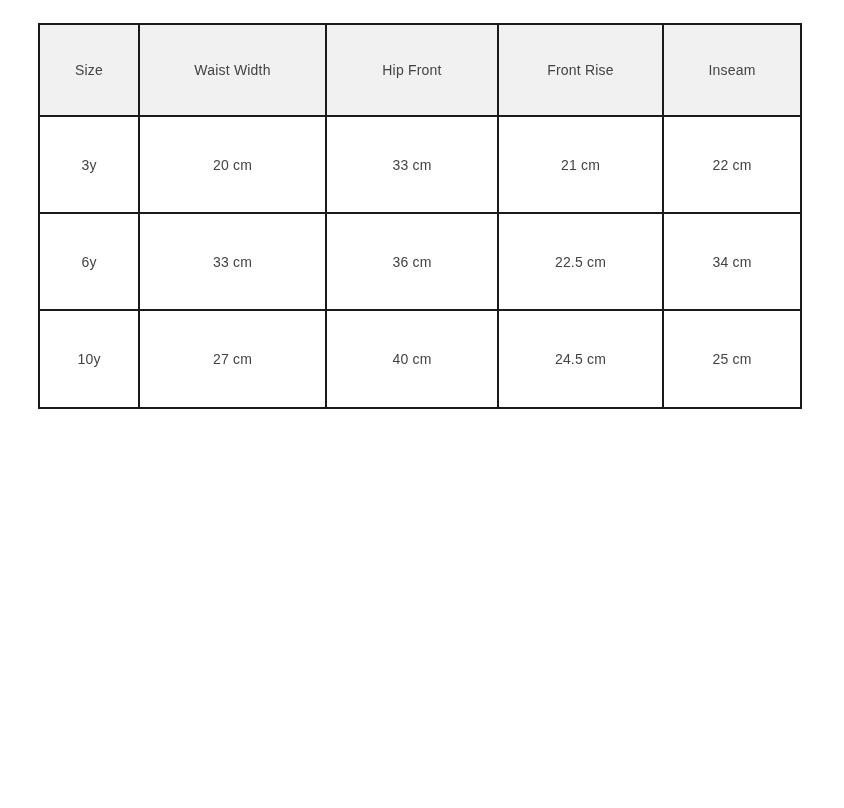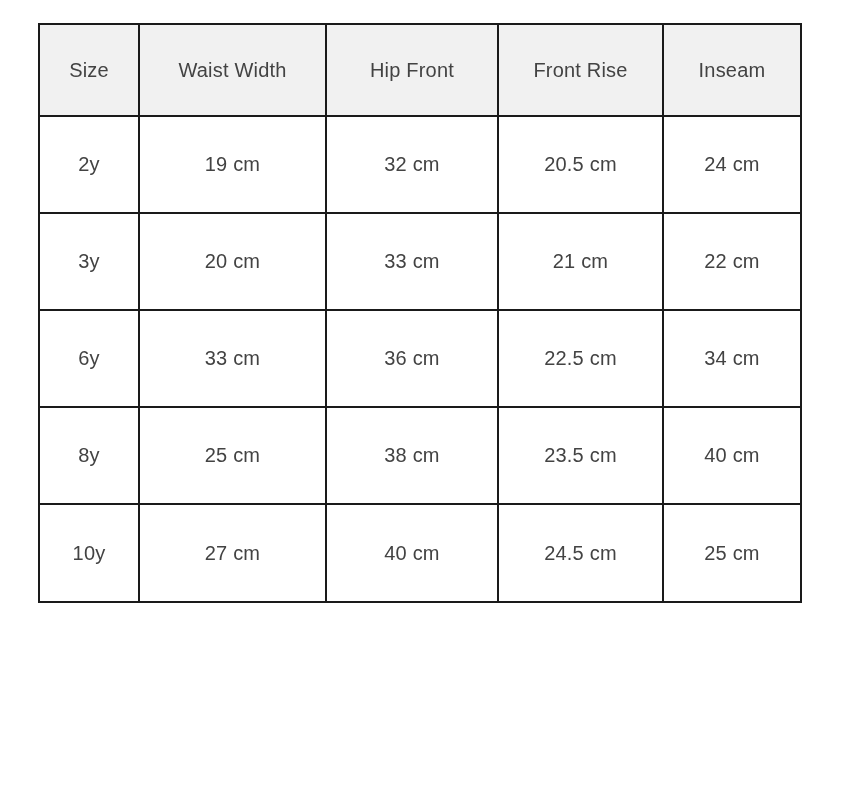--- a/index.html
+++ b/index.html
@@ -35,21 +35,21 @@
   table.size-chart col.c-front     { width: 165px; }
   table.size-chart col.c-inseam    { width: 138px; }
 
   table.size-chart th,
   table.size-chart td {
     border: 2px solid #1a1a1a;
     text-align: center;
     vertical-align: middle;
     color: #434343;
     font-weight: normal;
-    font-size: 20px;
+    font-size: 14px;
     letter-spacing: 0.2px;
   }
 
   table.size-chart thead th {
     background: #f1f1f1;
     height: 90px;
     padding: 0 6px;
   }
 
   table.size-chart tbody td {
@@ -82,48 +82,34 @@
         <th>Size</th>
         <th>Waist Width</th>
         <th>Hip Front</th>
         <th>Front Rise</th>
         <th>Inseam</th>
       </tr>
     </thead>
 
     <tbody>
       <tr>
-        <td>2y</td>
-        <td>19 cm</td>
-        <td>32 cm</td>
-        <td>20.5 cm</td>
-        <td>24 cm</td>
-      </tr>
-      <tr>
         <td>3y</td>
         <td>20 cm</td>
         <td>33 cm</td>
         <td>21 cm</td>
         <td>22 cm</td>
       </tr>
       <tr>
         <td>6y</td>
         <td>33 cm</td>
         <td>36 cm</td>
         <td>22.5 cm</td>
         <td>34 cm</td>
       </tr>
       <tr>
-        <td>8y</td>
-        <td>25 cm</td>
-        <td>38 cm</td>
-        <td>23.5 cm</td>
-        <td>40 cm</td>
-      </tr>
-      <tr>
         <td>10y</td>
         <td>27 cm</td>
         <td>40 cm</td>
         <td>24.5 cm</td>
         <td>25 cm</td>
       </tr>
     </tbody>
   </table>
 
 </div>

